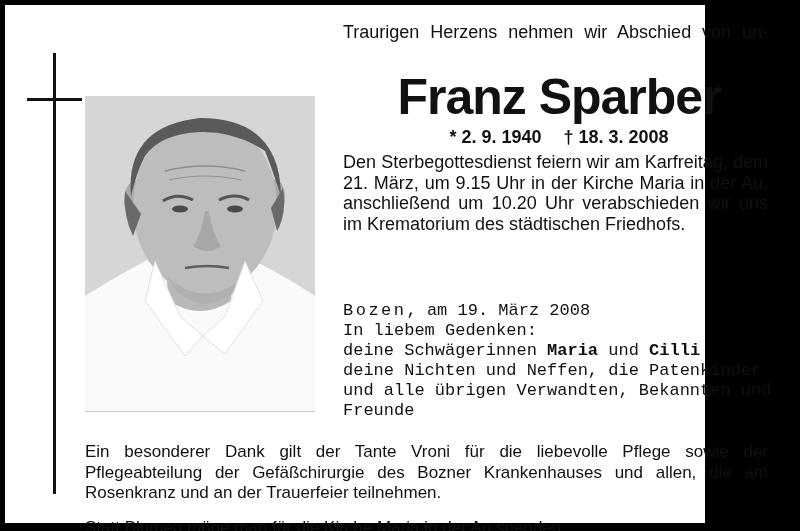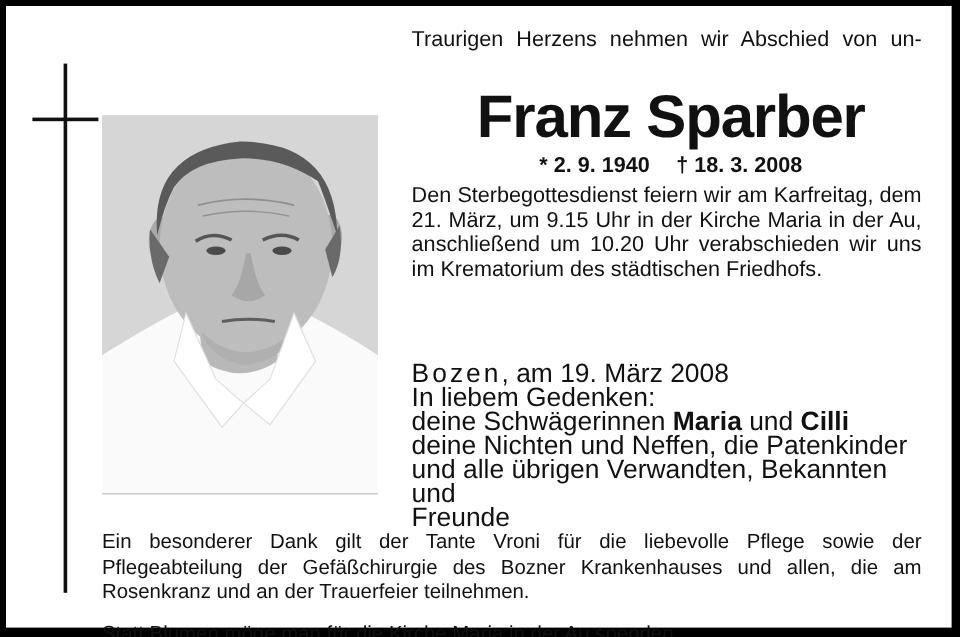--- a/index.html
+++ b/index.html
@@ -1,21 +1,21 @@
 <!DOCTYPE html>
 <html><head>
   <meta charset="utf-8">
   <style>
     html, body { margin: 0; padding: 0; }
     body {
       width: 800px; height: 531px; background: #000; position: relative; overflow: hidden;
       font-family: "Liberation Sans", "DejaVu Sans", sans-serif; color: #111;
     }
     .card {
-      position: absolute; left: 5px; top: 5px; width: 788px; height: 518px;
+      position: absolute; left: 5px; top: 5px; width: 700px; height: 518px;
       background: #fff;
     }
     .cross-v { position: absolute; left: 48px; top: 48px; width: 3px; height: 441px; background: #111; }
     .cross-h { position: absolute; left: 22px; top: 93px; width: 55px; height: 3px; background: #111; }
     .photo {
       position: absolute; left: 80px; top: 91px; width: 230px; height: 315px;
       background: #d6d6d6; overflow: hidden; border-bottom: 1px solid #ccc;
     }
     .photo svg { display: block; }
     .intro {
@@ -33,21 +33,21 @@
     }
     .dates span + span { margin-left: 22px; }
     .para {
       position: absolute; left: 338px; width: 425px;
       font-size: 18px; line-height: 20.5px; text-align: justify; text-align-last: left;
     }
     .p1 { top: 147px; }
     .p2 { top: 232px; }
     .signoff {
       position: absolute; left: 338px; top: 296px; width: 430px;
-      font-size: 22px; line-height: 20px;
+      font-size: 17px; line-height: 20px; font-family: Liberation Mono, monospace;
     }
     .signoff .place { letter-spacing: 2.5px; }
     .signoff b { font-weight: bold; }
     .thanks {
       position: absolute; left: 80px; top: 437px; width: 683px;
       font-size: 17px; line-height: 20.5px; text-align: justify; text-align-last: left;
       transform: scaleX(1); 
     }
     .flowers {
       position: absolute; left: 80px; top: 501px; width: 683px;

